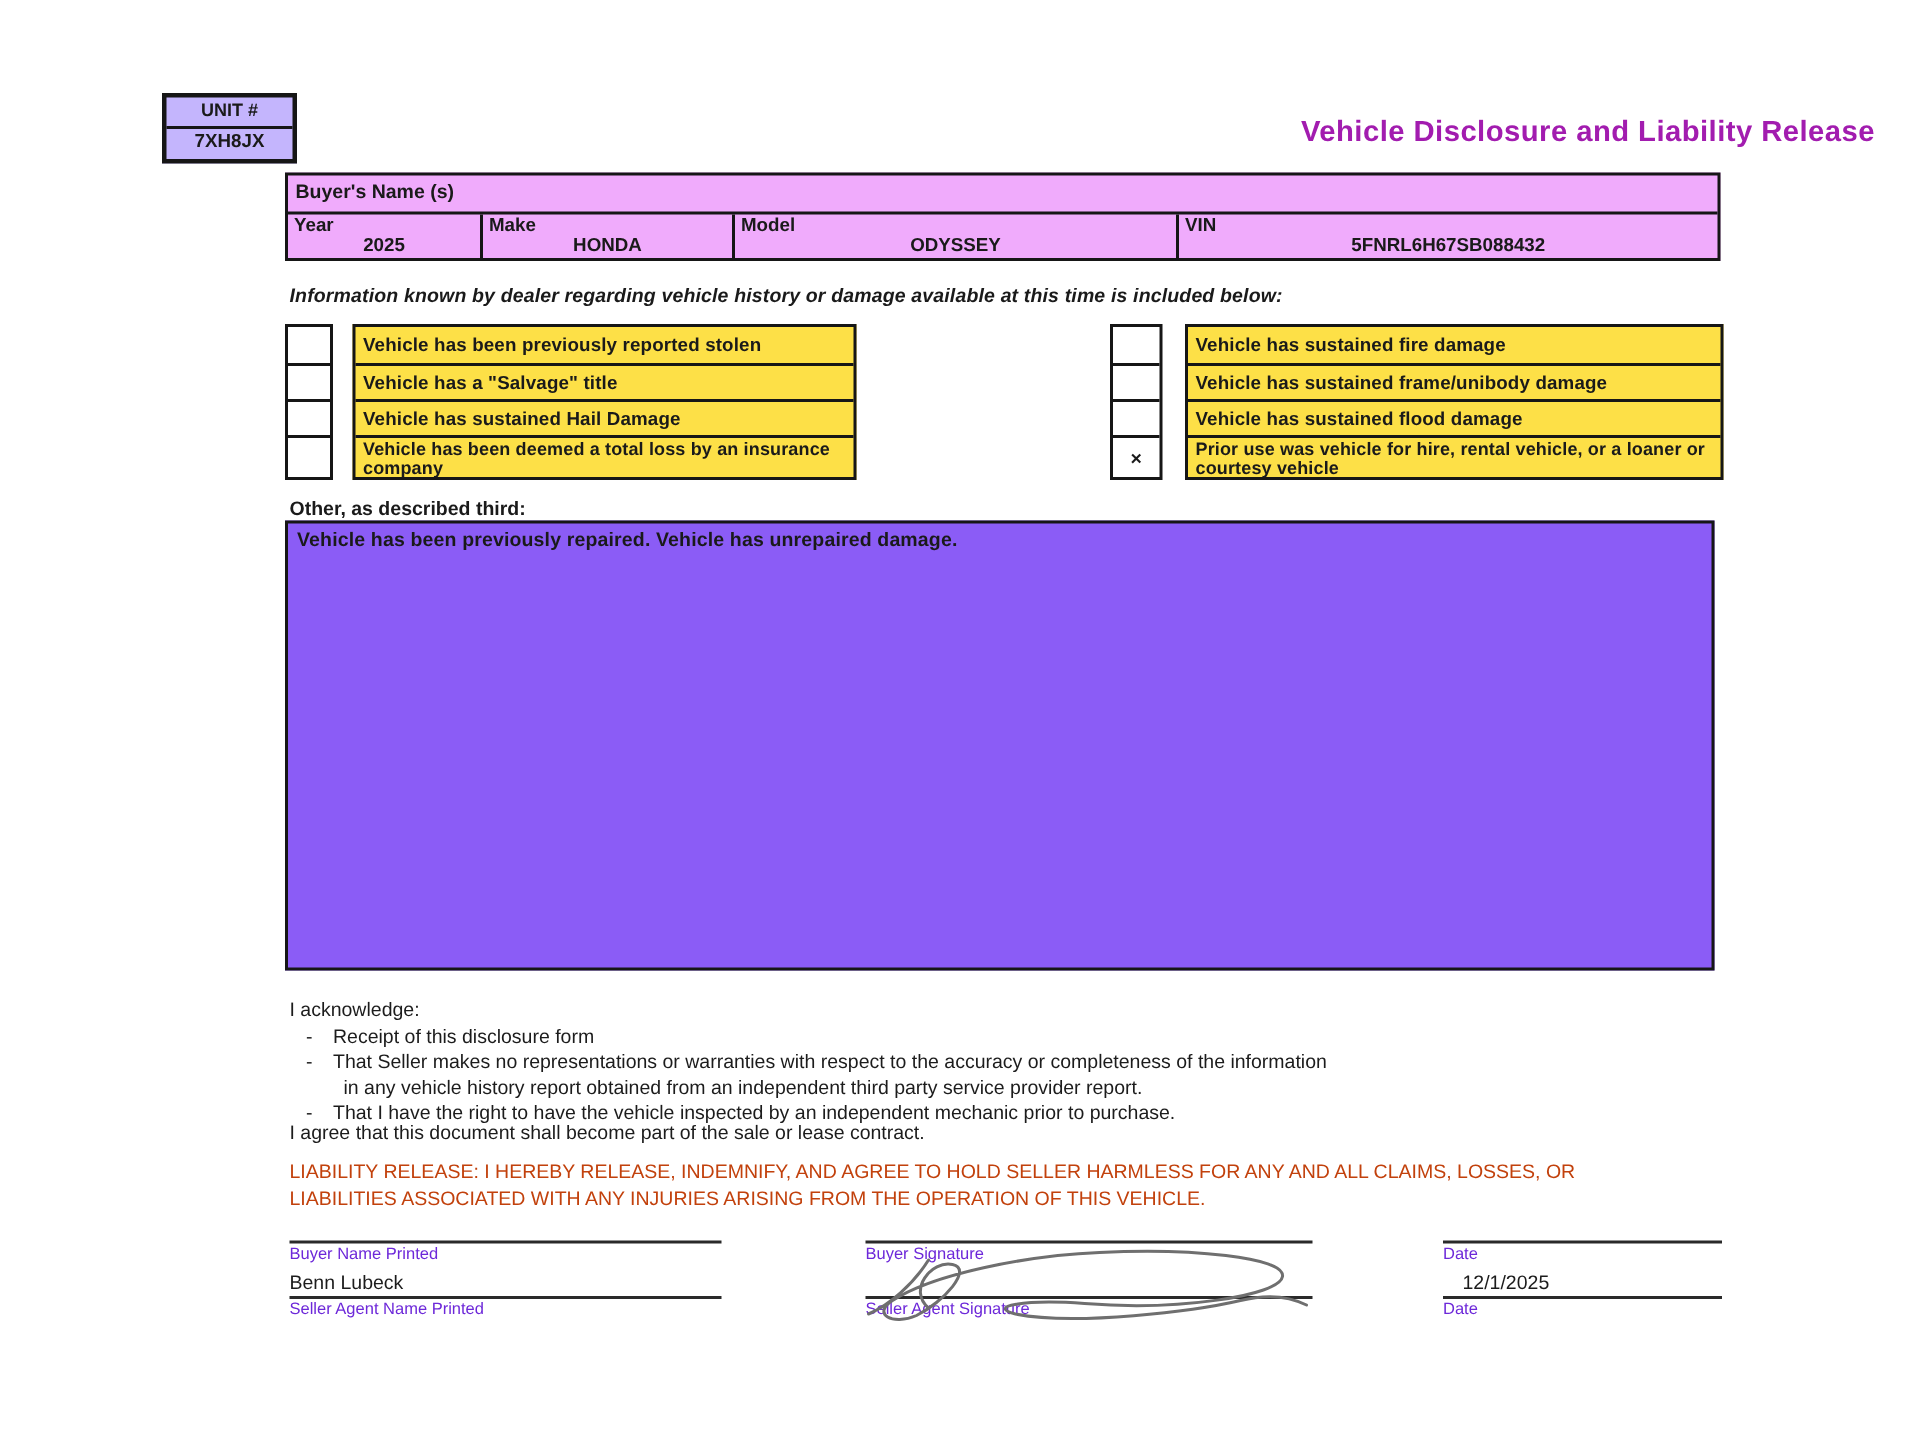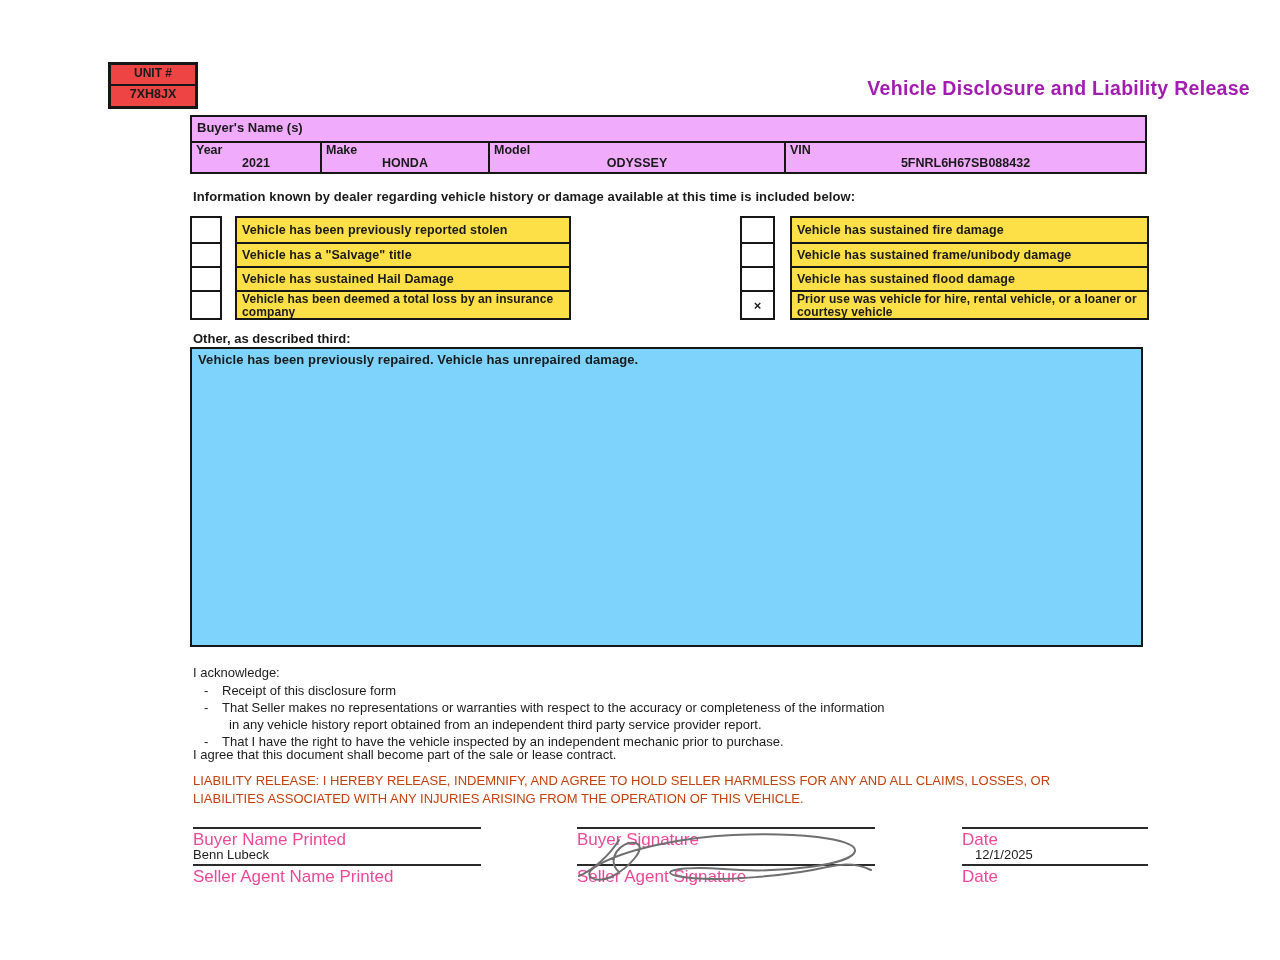--- a/index.html
+++ b/index.html
@@ -2,40 +2,40 @@
 <html><head>
 <meta charset="utf-8">
 <style>
   html,body { margin:0; padding:0; background:#ffffff; }
   .page {
     position:relative; width:1280px; height:960px; background:#ffffff;
     font-family:"Liberation Sans", sans-serif; color:#1a1a1a; overflow:hidden;
   }
 
   
-  .unit-box { position:absolute; left:108px; top:62px; width:84px; border:3px solid #161616; background:#ef4444; }
+  .unit-box { position:absolute; left:108px; top:62px; width:84px; border:3px solid #161616; background:#c4b5fd; }
   .unit-label { height:18px; border-bottom:2px solid #161616; text-align:center; font-size:12px; font-weight:700; padding-top:1px; }
   .unit-value { height:19px; text-align:center; font-size:12.5px; font-weight:600; padding-top:1px; }
 
   
   .doc-title { position:absolute; left:0; top:77px; width:1250px; text-align:right;
     font-size:19.5px; font-weight:600; letter-spacing:0.3px; color:#a21caf; }
 
   
   .vtable { position:absolute; left:190px; top:115px; width:953px; border:2.5px solid #161616; background:#f0abfc; }
   .vrow-buyer { height:26px; border-bottom:2px solid #161616; font-size:13px; font-weight:600; padding:3px 0 0 5px; box-sizing:border-box; }
   .vrow-fields { display:flex; height:29px; }
   .vcell { box-sizing:border-box; position:relative; }
   .vcell + .vcell { border-left:2px solid #161616; }
   .vc-year { width:128px; } .vc-make { width:168px; } .vc-model { width:296px; } .vc-vin { flex:1; }
   .vlabel { font-size:12.5px; font-weight:600; padding:1px 0 0 4px; line-height:13px; }
   .vvalue { text-align:center; font-size:12.5px; font-weight:600; line-height:13px; margin-top:0px; }
 
   
-  .intro { position:absolute; left:193px; top:189px; font-size:13px; font-weight:600; letter-spacing:0.1px; }
+  .intro { position:absolute; left:193px; top:189px; font-size:13px; font-weight:600; letter-spacing:0.1px;font-style:italic; }
 
   
   .chkcol { position:absolute; top:216px; border:2.5px solid #161616; background:#fff; }
   .chkcol-left { left:190px; width:28px; }
   .chkcol-right { left:740px; width:31px; }
   .chk { height:24px; box-sizing:border-box; display:flex; align-items:center; justify-content:center;
          font-size:13px; font-weight:600; color:#1a1a1a; }
   .chk + .chk { border-top:2px solid #161616; }
   .chk-tall { height:28px; }
 
@@ -43,38 +43,38 @@
   .txttbl-left { left:235px; width:332px; }
   .txttbl-right { left:790px; width:355px; }
   .trow { height:24px; box-sizing:border-box; display:flex; align-items:center; padding-left:5px;
           font-size:12.5px; font-weight:600; letter-spacing:0.1px; }
   .trow + .trow { border-top:2px solid #161616; }
   .trow-tall { height:28px; font-size:12px; line-height:13px; padding-top:1px; align-items:flex-start; }
 
   
   .other-label { position:absolute; left:193px; top:331px; font-size:13px; font-weight:600; }
   .other-box { position:absolute; left:190px; top:347px; width:953px; height:300px; border:2.5px solid #161616;
-               box-sizing:border-box; padding:3px 6px; font-size:13px; font-weight:600; letter-spacing:0.1px; background:#7dd3fc; }
+               box-sizing:border-box; padding:3px 6px; font-size:13px; font-weight:600; letter-spacing:0.1px; background:#8b5cf6; }
 
   
   .ack { position:absolute; left:193px; top:664px; width:940px; font-size:13px; line-height:17px; color:#1c1c1c; }
   .ack-heading { margin-bottom:1px; }
   .ack-item { display:flex; padding-left:11px; }
   .ack-dash { width:10px; flex:0 0 10px; margin-right:8px; text-align:left; }
   .ack-text { display:block; }
   .ack-cont { display:block; padding-left:7px; }
 
   .agree { position:absolute; left:193px; top:747px; font-size:13px; color:#1c1c1c; }
   .liability { position:absolute; left:193px; top:772px; width:900px; font-size:13px; line-height:17.5px; color:#c2410c; }
 
   
   .sigc { position:absolute; box-sizing:border-box; }
   .sig-value { height:17px; font-size:13px; color:#1c1c1c; white-space:nowrap; }
   .sig-rule { border-top:2px solid #2a2a2a; }
-  .sig-label { font-size:17px; color:#ec4899; padding-top:1px; }
+  .sig-label { font-size:11px; color:#6d28d9; padding-top:1px; }
   .col-a { left:193px; width:288px; }
   .col-b { left:577px; width:298px; }
   .col-c { left:962px; width:186px; }
   .row-1 { top:810px; }
   .row-2 { top:847px; }
   .pad-val { padding-left:13px; }
 
   .sig-svg { position:absolute; left:565px; top:828px; width:312px; height:58px; z-index:3; }
 </style>
 </head>
@@ -87,21 +87,21 @@
     <div class="unit-value">7XH8JX</div>
   </div>
 
   <div class="doc-title">Vehicle Disclosure and Liability Release</div>
 
   <div class="vtable">
     <div class="vrow-buyer">Buyer's Name (s)</div>
     <div class="vrow-fields">
       <div class="vcell vc-year">
         <div class="vlabel">Year</div>
-        <div class="vvalue">2021</div>
+        <div class="vvalue">2025</div>
       </div>
       <div class="vcell vc-make">
         <div class="vlabel">Make</div>
         <div class="vvalue">HONDA</div>
       </div>
       <div class="vcell vc-model">
         <div class="vlabel">Model</div>
         <div class="vvalue">ODYSSEY</div>
       </div>
       <div class="vcell vc-vin">

